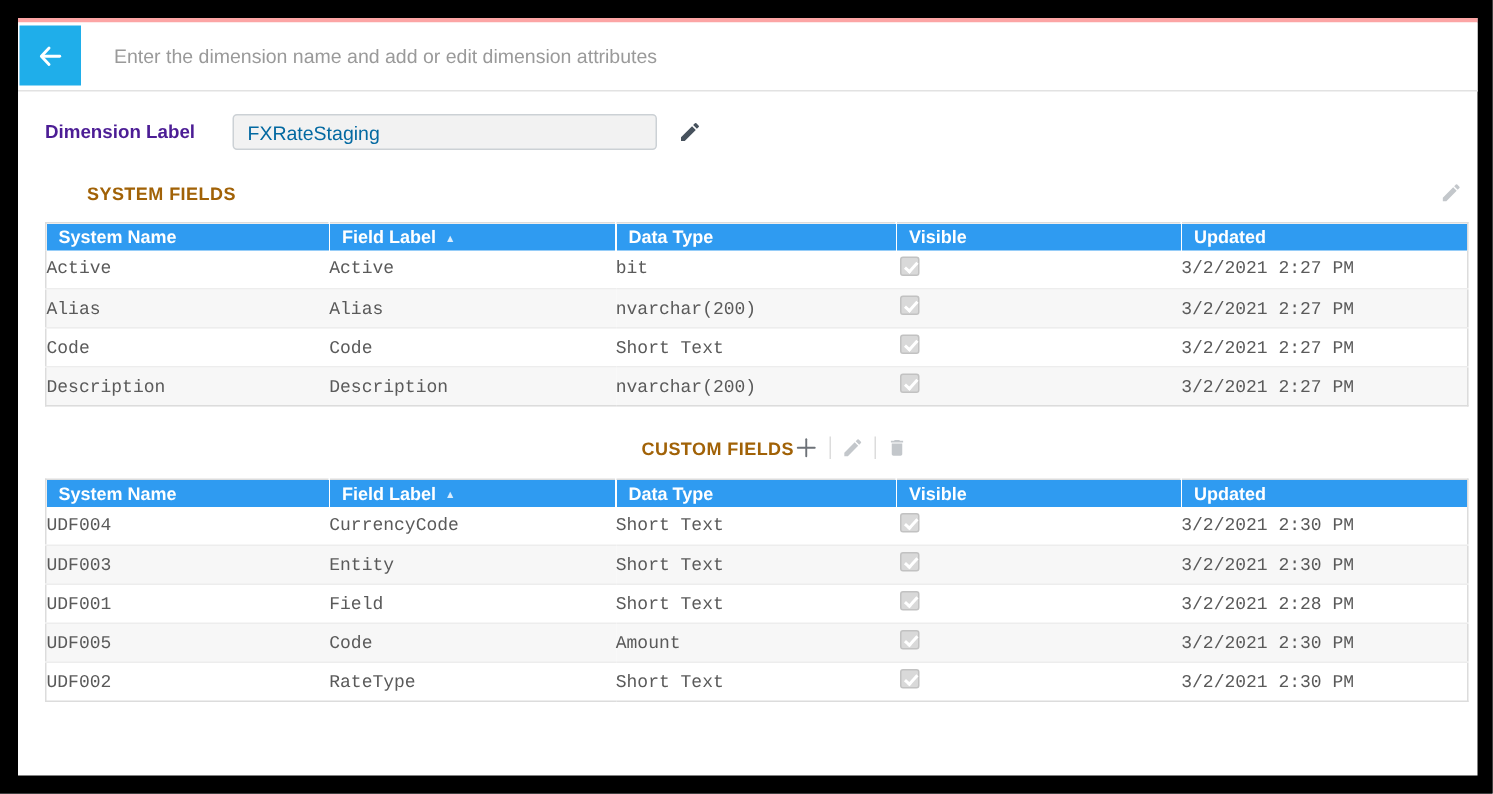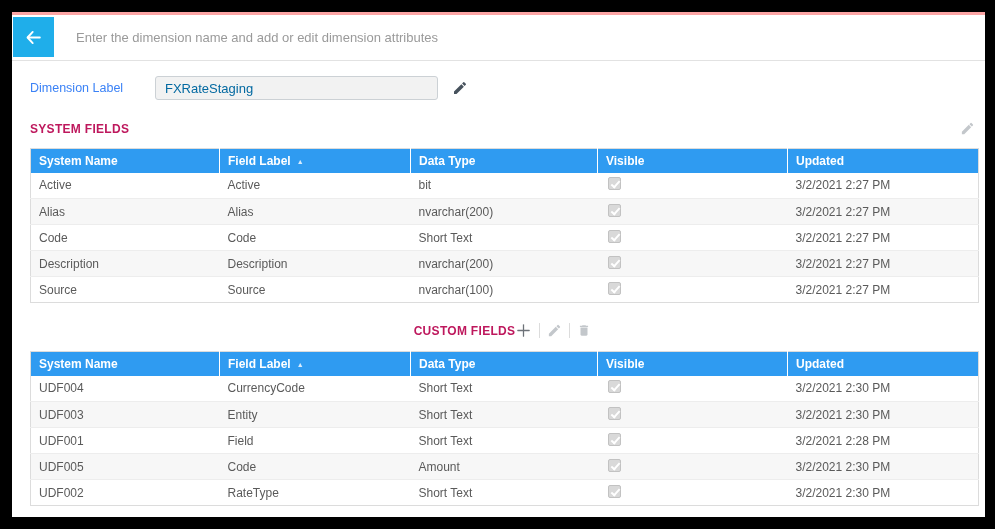--- a/index.html
+++ b/index.html
@@ -22,58 +22,59 @@
     display: flex; align-items: center; justify-content: center; flex: 0 0 auto;
   }
   .topbar-subtitle {
     align-self: center; margin-left: 22px; color: #9a9a9a; font-size: 13px;
   }
 
   .content { padding: 0 6px 0 18px; }
 
   
   .dim-row { display: flex; align-items: center; margin-top: 15px; height: 24px; }
-  .dim-label { font-size: 12.5px; font-weight: normal; color: #3b82f6; width: 115px; }
+  .dim-label { font-size: 12.5px; font-weight: bold; color: #4c1d95; width: 115px; }
   .dim-input {
     width: 283px; height: 24px; margin-left: 10px; padding: 0 9px;
     background: #f2f2f2; border: 1px solid #ccd1d5; border-radius: 3px;
     color: #0369a1; font-size: 13px; font-family: "Liberation Sans", sans-serif;
   }
   .dim-edit { margin-left: 14px; }
 
   
   .section-head {
     display: flex; align-items: center; justify-content: space-between;
   }
   .section-head.system { margin-top: 21px; }
   .section-head.custom { margin-top: 19px; justify-content: center; }
   .section-title {
-    font-size: 12px; font-weight: bold; color: #be185d; letter-spacing: 0.3px;
+    font-size: 12px; font-weight: bold; color: #a16207; letter-spacing: 0.3px; margin-left: 28px;
   }
   .icon-toolbar { display: flex; align-items: center; gap: 7px; padding-right: 4px; }
   .tb-divider { width: 1px; height: 15px; background: #dcdcdc; }
   .icon-btn {
     background: none; border: none; padding: 0; cursor: pointer;
     display: flex; align-items: center; justify-content: center;
   }
 
   
   table.grid {
     width: 949px; border-collapse: collapse; table-layout: fixed;
     margin-top: 12px; border: 1px solid #dcdcdc; font-size: 12px;
   }
   table.grid thead th {
     background: #2f9bf1; color: #fff; font-weight: bold; font-size: 12px;
-    text-align: left; height: 24px; padding: 0 8px; position: relative;
+    text-align: left; height: 18px; padding: 0 8px; position: relative;
   }
   table.grid thead th + th { border-left: 1px solid rgba(255,255,255,0.45); }
   .sort-arrow { font-size: 7px; color: #d8ecfd; margin-left: 6px; vertical-align: 1px; }
   table.grid tbody td {
-    height: 26px; padding: 0 8px; color: #5a5a5a;
+    height: 26px; padding: 0 0; color: #5a5a5a;
     border-bottom: 1px solid #ededed;
+    font-family: Liberation Mono, monospace;
   }
   table.grid tbody tr:nth-child(even) td { background: #f7f7f7; }
   table.grid tbody tr:last-child td { border-bottom: none; }
 
   
   .checkbox {
     display: inline-block; width: 13px; height: 13px; margin-left: 2px;
     background: #d9d9d9; border: 1px solid #c2c2c2; border-radius: 2px;
     position: relative;
   }
@@ -168,27 +169,20 @@
           <td><span class="checkbox"></span></td>
           <td>3/2/2021 2:27 PM</td>
         </tr>
         <tr>
           <td>Description</td>
           <td>Description</td>
           <td>nvarchar(200)</td>
           <td><span class="checkbox"></span></td>
           <td>3/2/2021 2:27 PM</td>
         </tr>
-        <tr>
-          <td>Source</td>
-          <td>Source</td>
-          <td>nvarchar(100)</td>
-          <td><span class="checkbox"></span></td>
-          <td>3/2/2021 2:27 PM</td>
-        </tr>
       </tbody>
     </table>
 
     <div class="section-head custom">
       <div class="section-title">CUSTOM FIELDS</div>
       <div class="icon-toolbar">
         <button class="icon-btn">
           <span>
             <svg width="17" height="17" viewBox="0 0 24 24" fill="none" stroke="#6d7278" stroke-width="1.8" stroke-linecap="round">
               <line x1="12" y1="4" x2="12" y2="20"></line>

